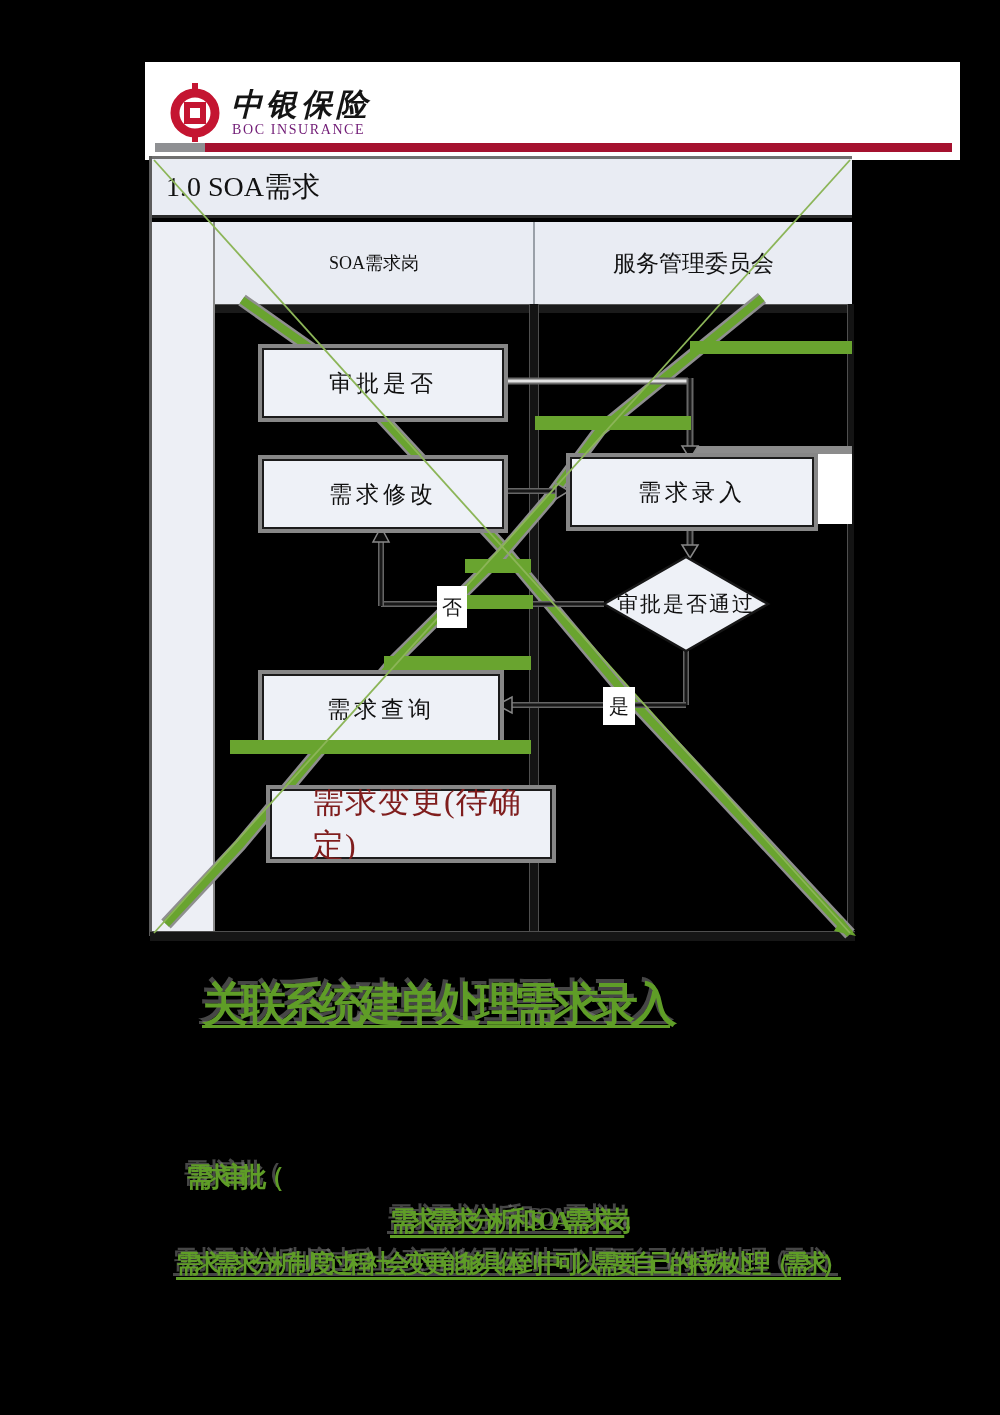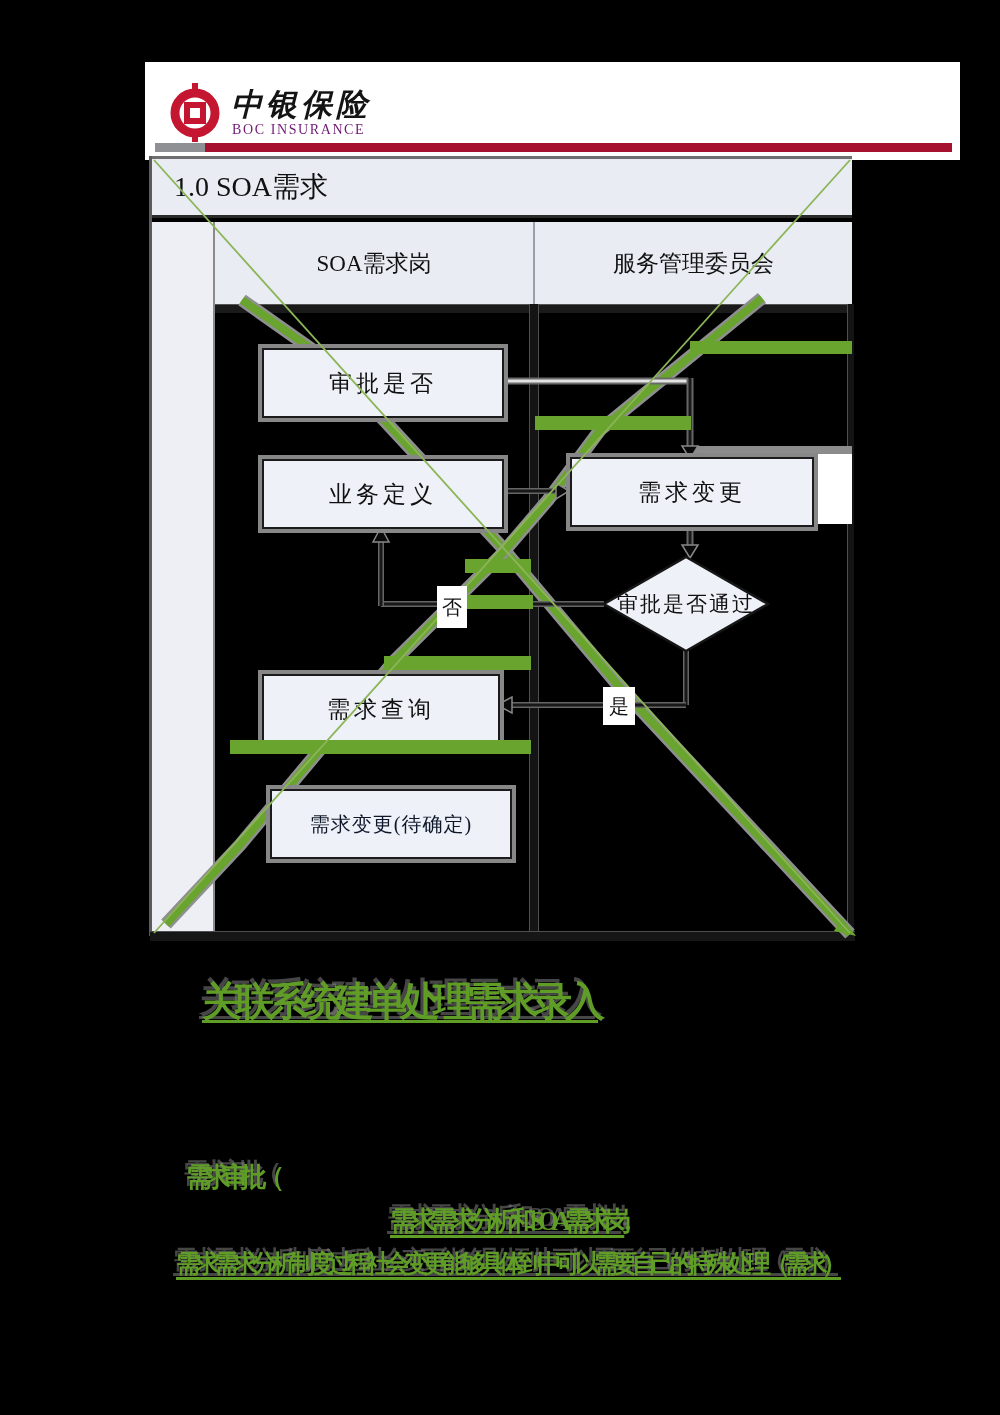--- a/index.html
+++ b/index.html
@@ -14,23 +14,23 @@
   #brand-en{left:87px;top:60px;font-size:14px;color:#701a75;letter-spacing:1.6px;white-space:nowrap;}
   #rule-gray{left:155px;top:143px;width:50px;height:9px;background:#8f9093;z-index:1;}
   #rule-red{left:205px;top:143px;width:747px;height:9px;background:#a5112f;z-index:1;}
 
   
   .tz{z-index:1;}
   #t-outerleft{left:149px;top:156px;width:3px;height:780px;background:#5c5c5c;}
   #t-title{left:152px;top:156px;width:700px;height:62px;background:#e9ecf3;
            border-top:3px solid #6f6f6f;border-bottom:3px solid #2a2a2a;
            display:flex;align-items:center;box-sizing:border-box;
-           font-size:28px;color:#111;padding-left:22px;}
+           font-size:28px;color:#111;padding-left:14px;}
   #t-head-left{left:215px;top:222px;width:318px;height:82px;background:#e9ecf3;
-               display:flex;align-items:center;justify-content:center;font-size:23px;color:#111;}
+               display:flex;align-items:center;justify-content:center;font-size:18px;color:#111;}
   #t-head-right{left:533px;top:222px;width:319px;height:82px;background:#e9ecf3;
                 border-left:2px solid #9aa0a8;box-sizing:border-box;
                 display:flex;align-items:center;justify-content:center;font-size:23px;color:#111;}
   #t-strip{left:152px;top:222px;width:63px;height:709px;background:#edeff5;
            border-right:2px solid #8a8a8a;box-sizing:border-box;}
   #t-headband{left:215px;top:304px;width:637px;height:8px;background:#1a1a1a;border-top:1px solid #555;}
   #t-lanediv{left:529px;top:304px;width:8px;height:632px;background:#141414;
              border-left:1px solid #4f4f4f;border-right:1px solid #4f4f4f;}
   #t-right{left:847px;top:304px;width:6px;height:632px;background:#141414;border-left:1px solid #4f4f4f;}
   #t-bottom{left:150px;top:931px;width:705px;height:9px;background:#161616;border-top:1px solid #4f4f4f;}
@@ -41,21 +41,21 @@
   #svg-top{z-index:6;}
 
   
   .fbox{background:#eef1f7;border:2px solid #1b1b1b;outline:4px solid #878787;
         display:flex;align-items:center;justify-content:center;
         font-size:23px;color:#101010;z-index:4;letter-spacing:4px;}
   #box-entry {left:262px;top:348px;width:238px;height:66px;}
   #box-modify{left:262px;top:459px;width:238px;height:66px;}
   #box-approve{left:570px;top:457px;width:240px;height:66px;}
   #box-query {left:262px;top:674px;width:234px;height:66px;}
-  #box-change{left:270px;top:789px;width:238px;height:66px;font-size:20px;color:#0f172a;letter-spacing:1px;}
+  #box-change{left:270px;top:789px;width:238px;height:66px;font-size:32px;color:#7f1d1d;letter-spacing:1px;padding-left:40px;}
   #diamond-text{left:616px;top:572px;width:140px;height:64px;z-index:5;
                 display:flex;flex-direction:row;align-items:center;justify-content:center;
                 font-size:21px;color:#101010;line-height:1.25;letter-spacing:2px;}
 
   
   .elabel{background:#ffffff;color:#111;font-size:20px;z-index:7;
           display:flex;align-items:center;justify-content:center;}
   #label-no {left:437px;top:586px;width:30px;height:42px;}
   #label-yes{left:603px;top:687px;width:32px;height:38px;}
 
@@ -67,21 +67,21 @@
   #bar4{left:465px;top:595px;width:68px;height:14px;}
   #bar5{left:384px;top:656px;width:147px;height:14px;}
   #bar6{left:230px;top:740px;width:301px;height:14px;}
   #graybar1{left:690px;top:446px;width:162px;height:10px;background:#8c8c8c;z-index:3;}
   #whitepatch1{left:810px;top:454px;width:42px;height:70px;background:#ffffff;z-index:3;}
 
   
   .note{color:#5f9d27;font-weight:bold;white-space:nowrap;z-index:2;
         text-shadow:-3px -4px 0 rgba(128,128,128,0.55);}
   .note.u{text-decoration:underline;text-decoration-thickness:3px;text-underline-offset:5px;}
-  #note1{left:202px;top:974px;font-size:40px;letter-spacing:-7px;}
+  #note1{left:202px;top:974px;font-size:46px;letter-spacing:-7px;}
   #note2{left:186px;top:1159px;font-size:27px;letter-spacing:-9px;}
   #note3{left:390px;top:1203px;font-size:27px;letter-spacing:-7px;}
   #note4{left:176px;top:1247px;font-size:25px;letter-spacing:-6px;}
 </style>
 </head>
 <body>
 
 <div id="canvas">
 
   <div id="header-card" class="abs">
@@ -140,22 +140,22 @@
     <line x1="686" y1="651" x2="686" y2="705" stroke="#666666" stroke-width="6"></line>
     <line x1="686" y1="651" x2="686" y2="705" stroke="#181818" stroke-width="3"></line>
     <line x1="686" y1="705" x2="500" y2="705" stroke="#666666" stroke-width="6"></line>
     <line x1="686" y1="705" x2="500" y2="705" stroke="#181818" stroke-width="3"></line>
     <polygon points="512,697 512,713 497,705" fill="#0a0a0a" stroke="#888" stroke-width="1.5"></polygon>
 
     <polygon points="686,557 768,604 686,651 604,604" fill="#eef1f7" stroke="#161616" stroke-width="2.5"></polygon>
   </svg>
 
   <div id="box-entry" class="abs fbox">审批是否</div>
-  <div id="box-modify" class="abs fbox">业务定义</div>
-  <div id="box-approve" class="abs fbox">需求变更</div>
+  <div id="box-modify" class="abs fbox">需求修改</div>
+  <div id="box-approve" class="abs fbox">需求录入</div>
   <div id="box-query" class="abs fbox">需求查询</div>
   <div id="box-change" class="abs fbox">需求变更(待确定)</div>
   <div id="diamond-text" class="abs">
     <span>审批是否</span>
     <span>通过</span>
   </div>
 
   <div id="bar1" class="abs gbar"></div>
   <div id="bar2" class="abs gbar"></div>
   <div id="bar3" class="abs gbar"></div>

